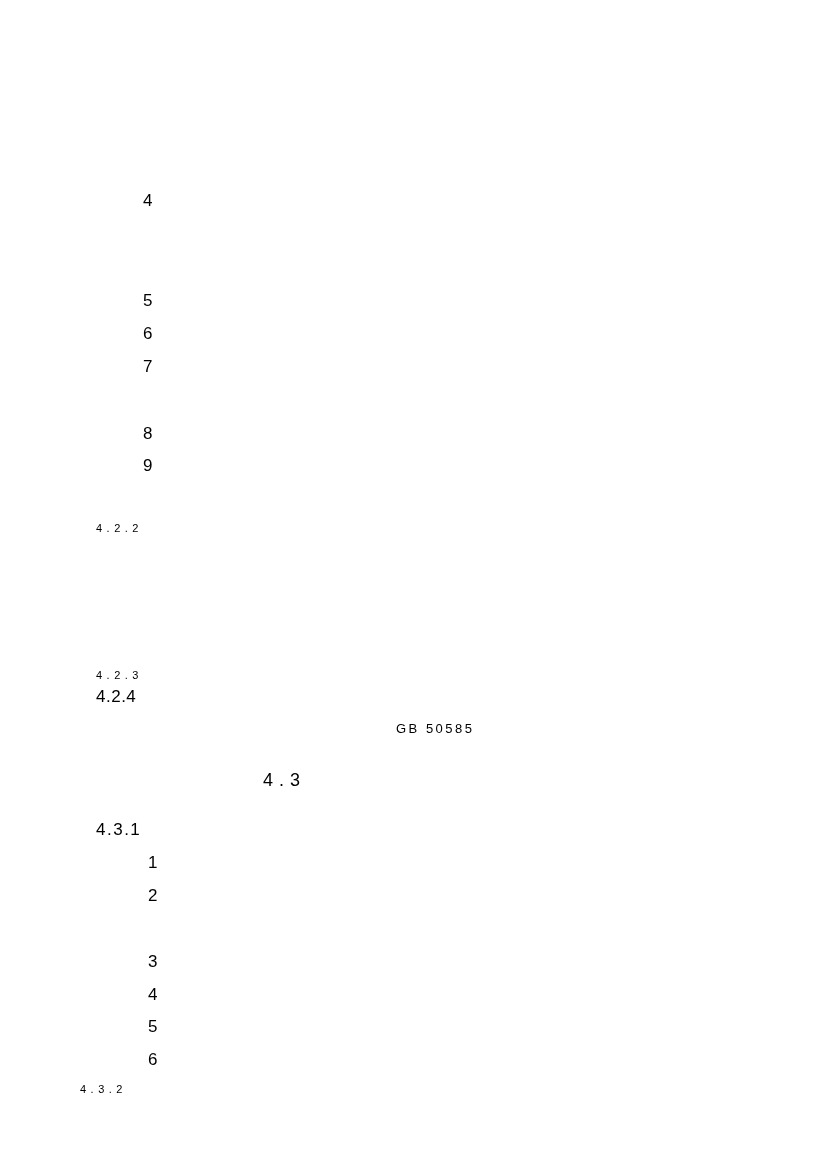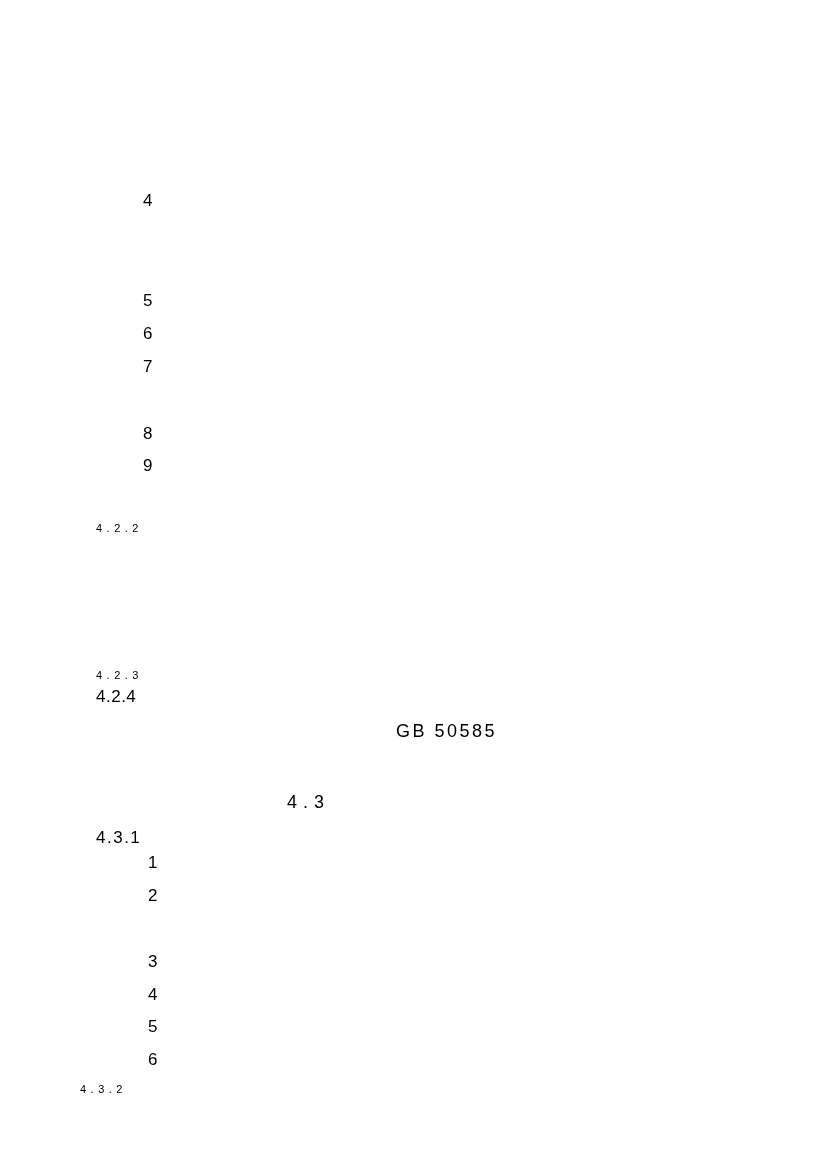--- a/index.html
+++ b/index.html
@@ -36,25 +36,24 @@
     letter-spacing: 4.5px;
   }
   
   .clause-tight {
     font-size: 17px;
     letter-spacing: 0.5px;
   }
   .clause-mid {
     font-size: 17px;
     letter-spacing: 1.5px;
-    margin-top: 8px;
   }
   
   .std-ref {
-    font-size: 18px;
+    font-size: 13px;
     letter-spacing: 2.5px;
   }
   
   .section-head {
     font-size: 18px;
     letter-spacing: 6px;
   }
 </style>
 </head>
 <body>
@@ -64,21 +63,21 @@
       <div class="line item-num" style="left: 143px; top: 192px;">4</div>
       <div class="line item-num" style="left: 143px; top: 292px;">5</div>
       <div class="line item-num" style="left: 143px; top: 325px;">6</div>
       <div class="line item-num" style="left: 143px; top: 358px;">7</div>
       <div class="line item-num" style="left: 143px; top: 425px;">8</div>
       <div class="line item-num" style="left: 143px; top: 457px;">9</div>
       <div class="line clause-wide" style="left: 96px; top: 523px;">4.2.2</div>
       <div class="line clause-wide" style="left: 96px; top: 623px; margin-top: 47px;">4.2.3</div>
       <div class="line clause-tight" style="left: 96px; top: 688px; text-align: right;">4.2.4</div>
       <div class="line std-ref" style="left: 396px; top: 722px;">GB 50585</div>
-      <div class="line section-head" style="left: 263px; top: 793px; margin-left: 24px;">4.3</div>
+      <div class="line section-head" style="left: 263px; top: 771px;">4.3</div>
       <div class="line clause-mid" style="left: 96px; top: 821px;">4.3.1</div>
       <div class="line item-num" style="left: 148px; top: 854px;">1</div>
       <div class="line item-num" style="left: 148px; top: 887px;">2</div>
       <div class="line item-num" style="left: 148px; top: 953px;">3</div>
       <div class="line item-num" style="left: 148px; top: 986px;">4</div>
       <div class="line item-num" style="left: 148px; top: 1018px;">5</div>
       <div class="line item-num" style="left: 148px; top: 1051px;">6</div>
       <div class="line clause-wide" style="left: 80px; top: 1084px;">4.3.2</div>
     </div>
 </div>

